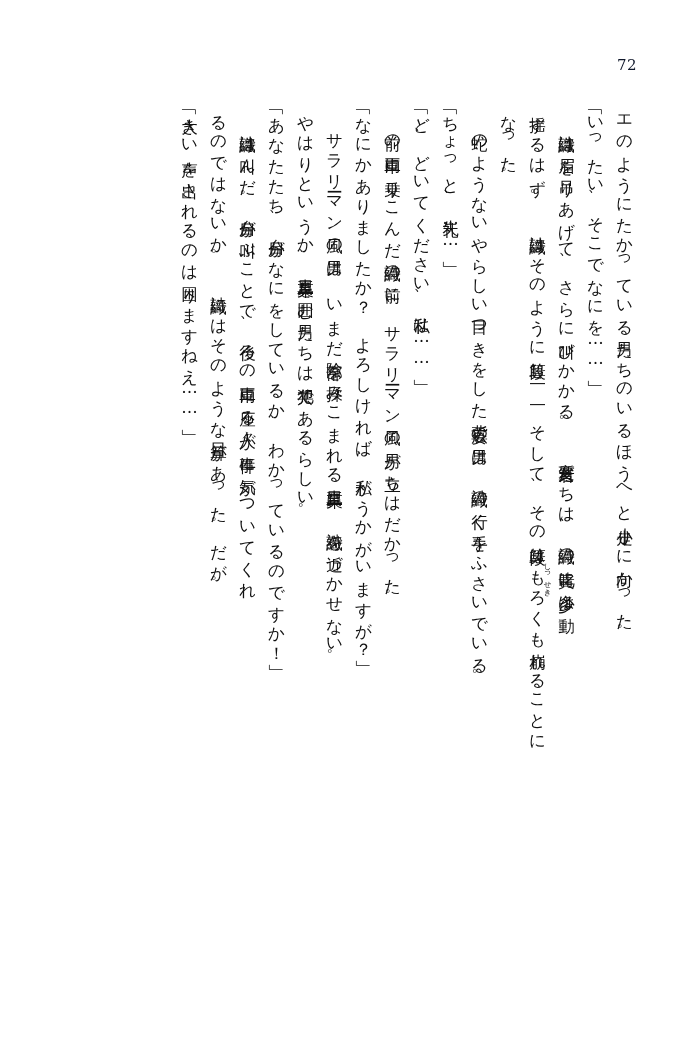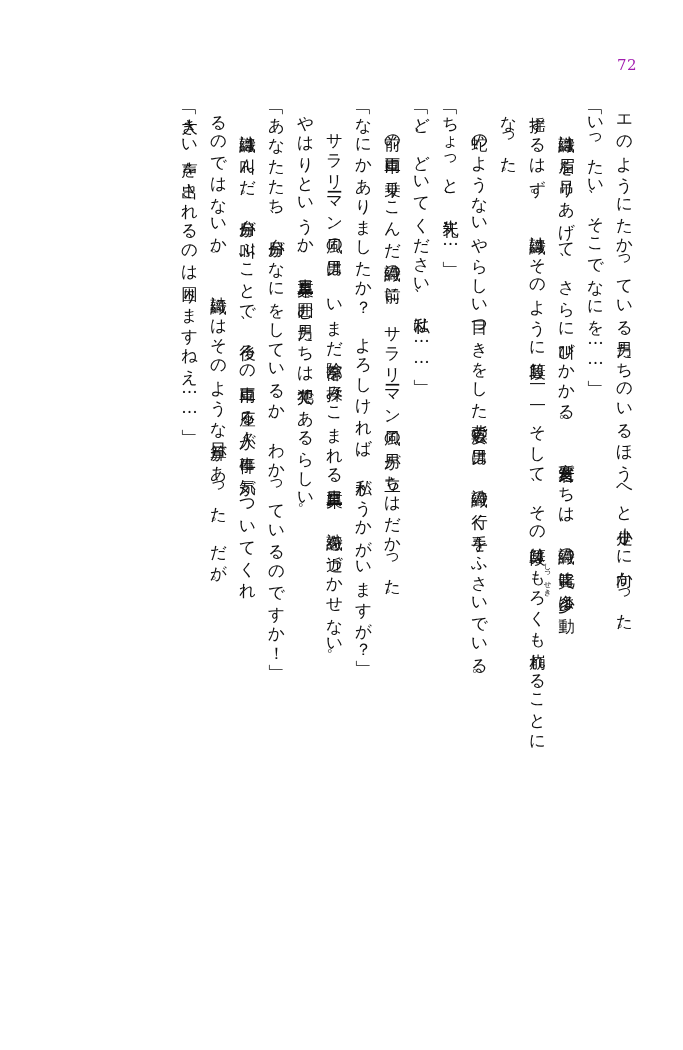--- a/index.html
+++ b/index.html
@@ -15,21 +15,21 @@
     overflow: hidden;
     font-family: "DejaVu Serif", "Liberation Serif", serif;
     color: #1a1a1a;
   }
   .page-number {
     position: absolute;
     top: 56px;
     right: 46px;
     font-size: 15px;
     letter-spacing: 0.5px;
-    color: #a21caf;
+    color: #0f172a;
     font-family: "DejaVu Serif", "Liberation Serif", serif;
   }
   .text-body {
     position: absolute;
     top: 104px;
     right: 44px;
     left: 38px;
     bottom: 60px;
     display: flex;
     flex-direction: row-reverse;

